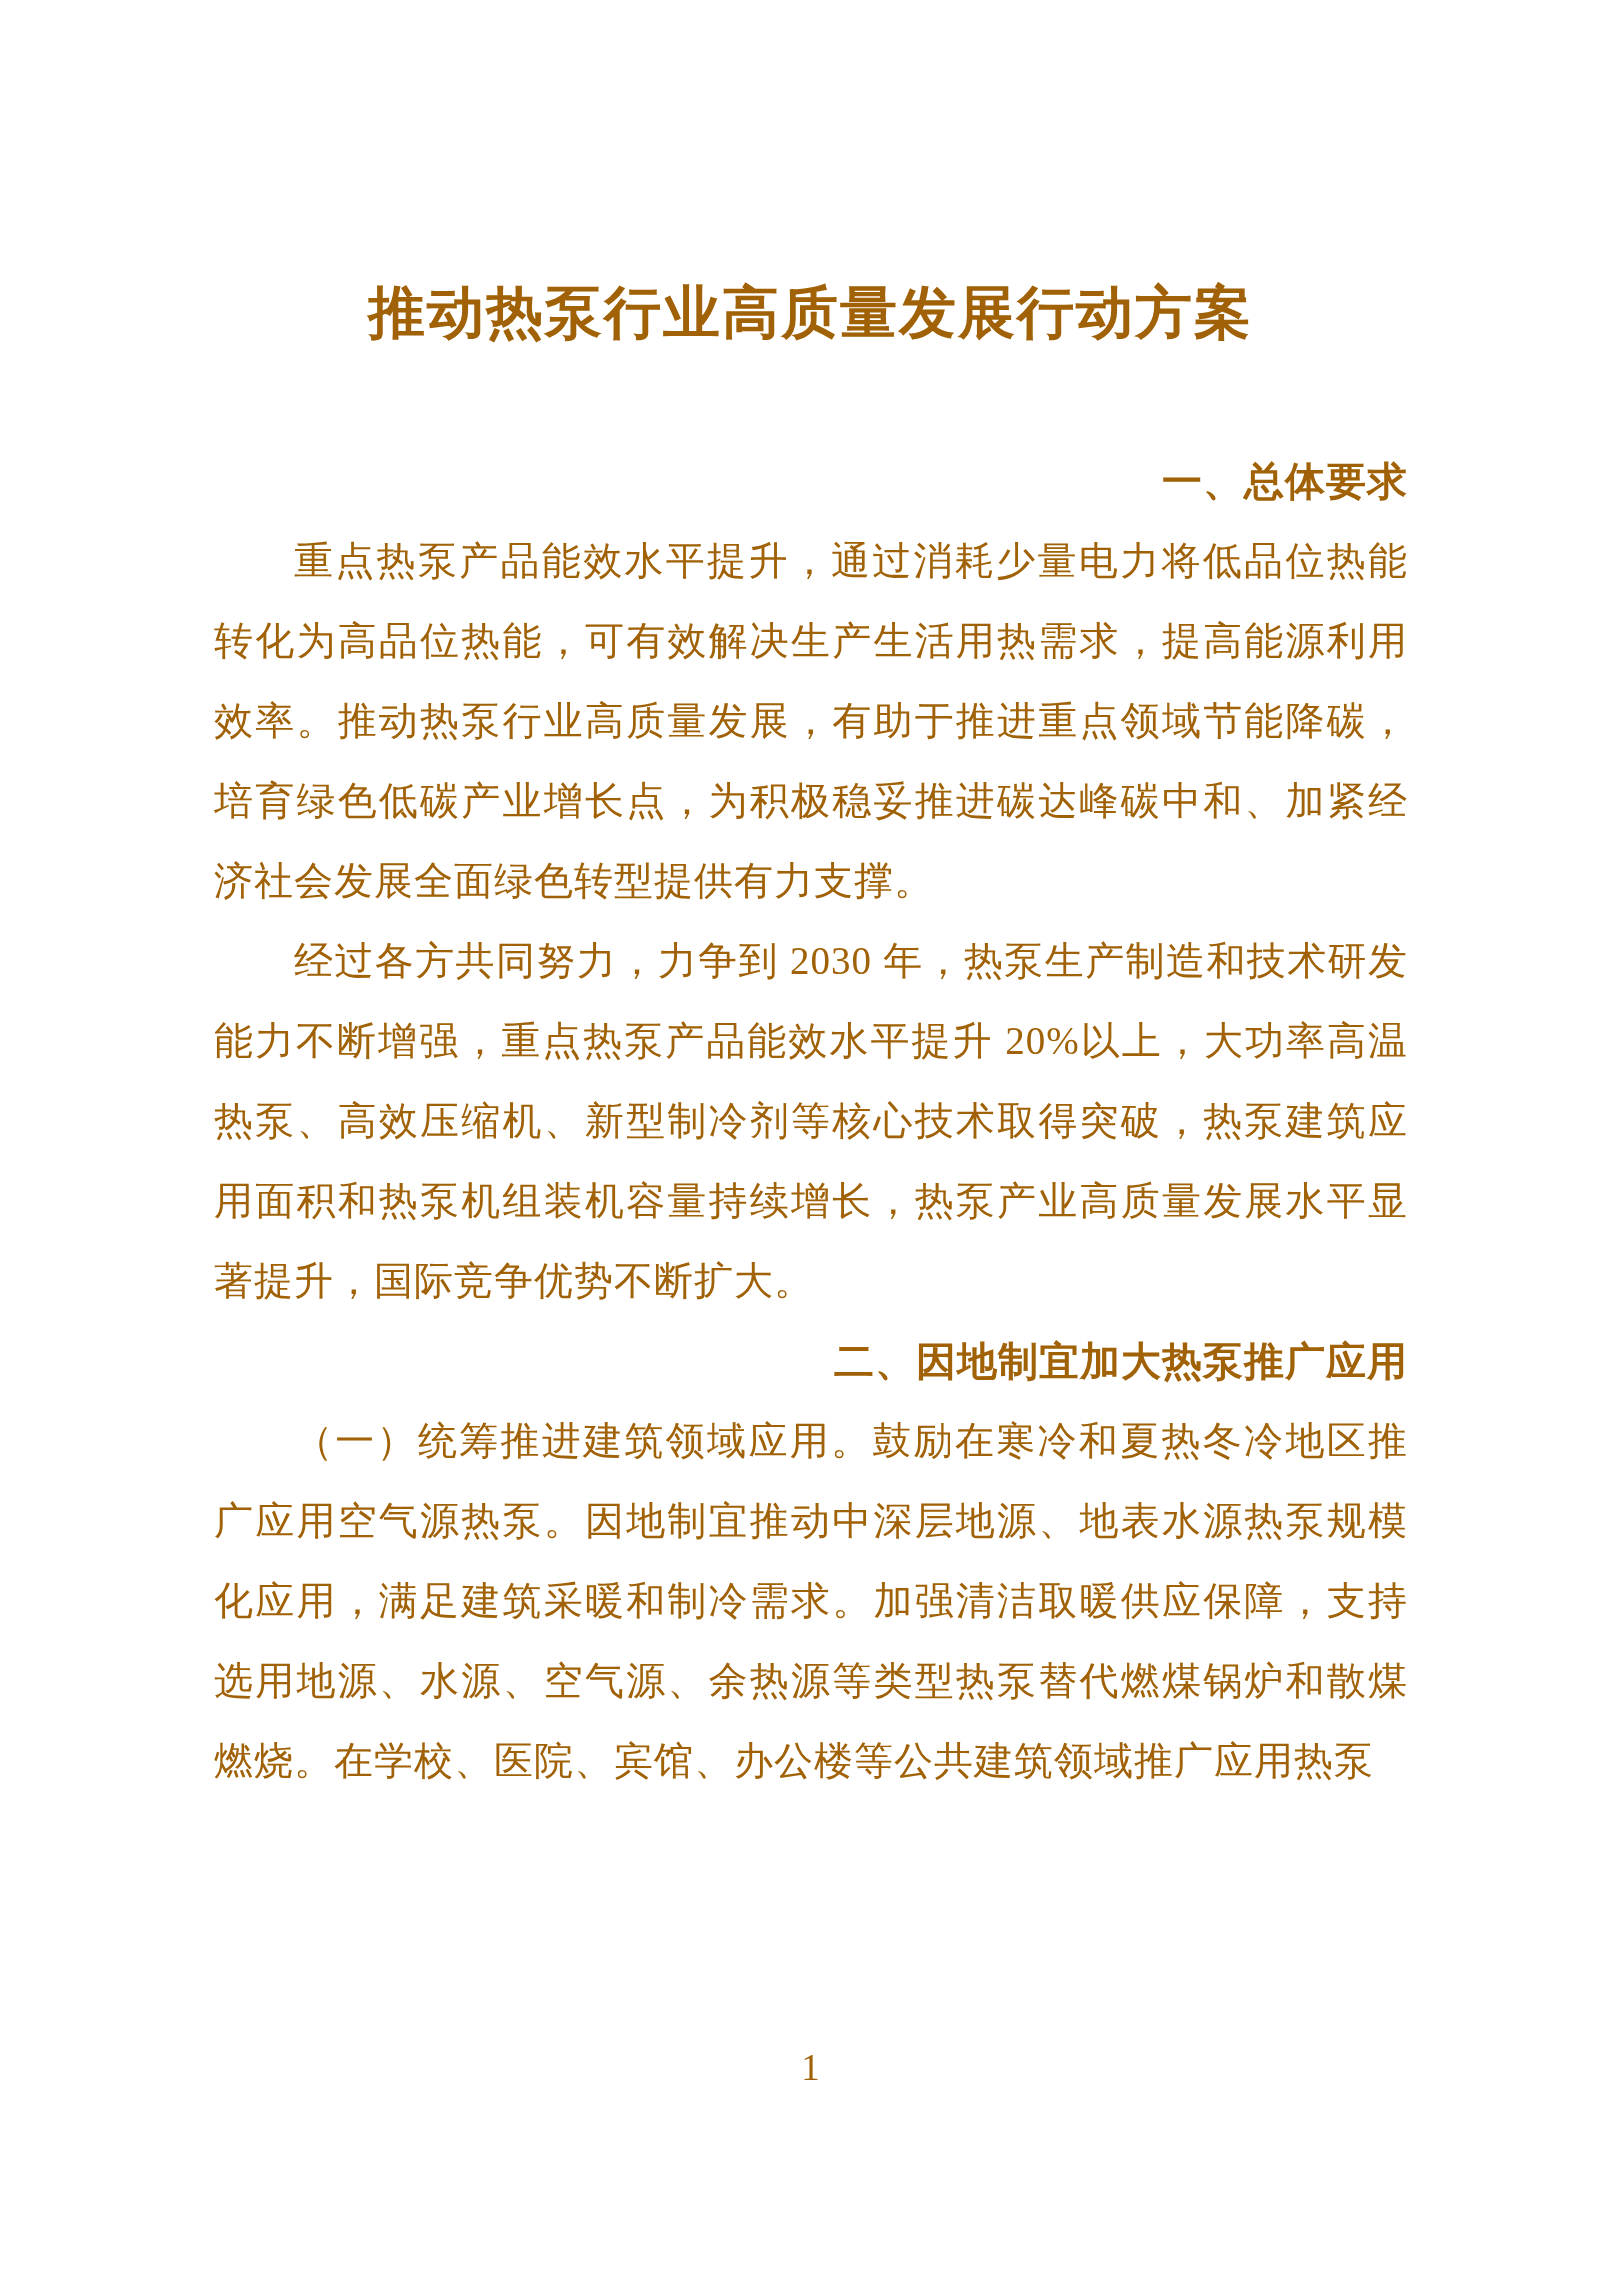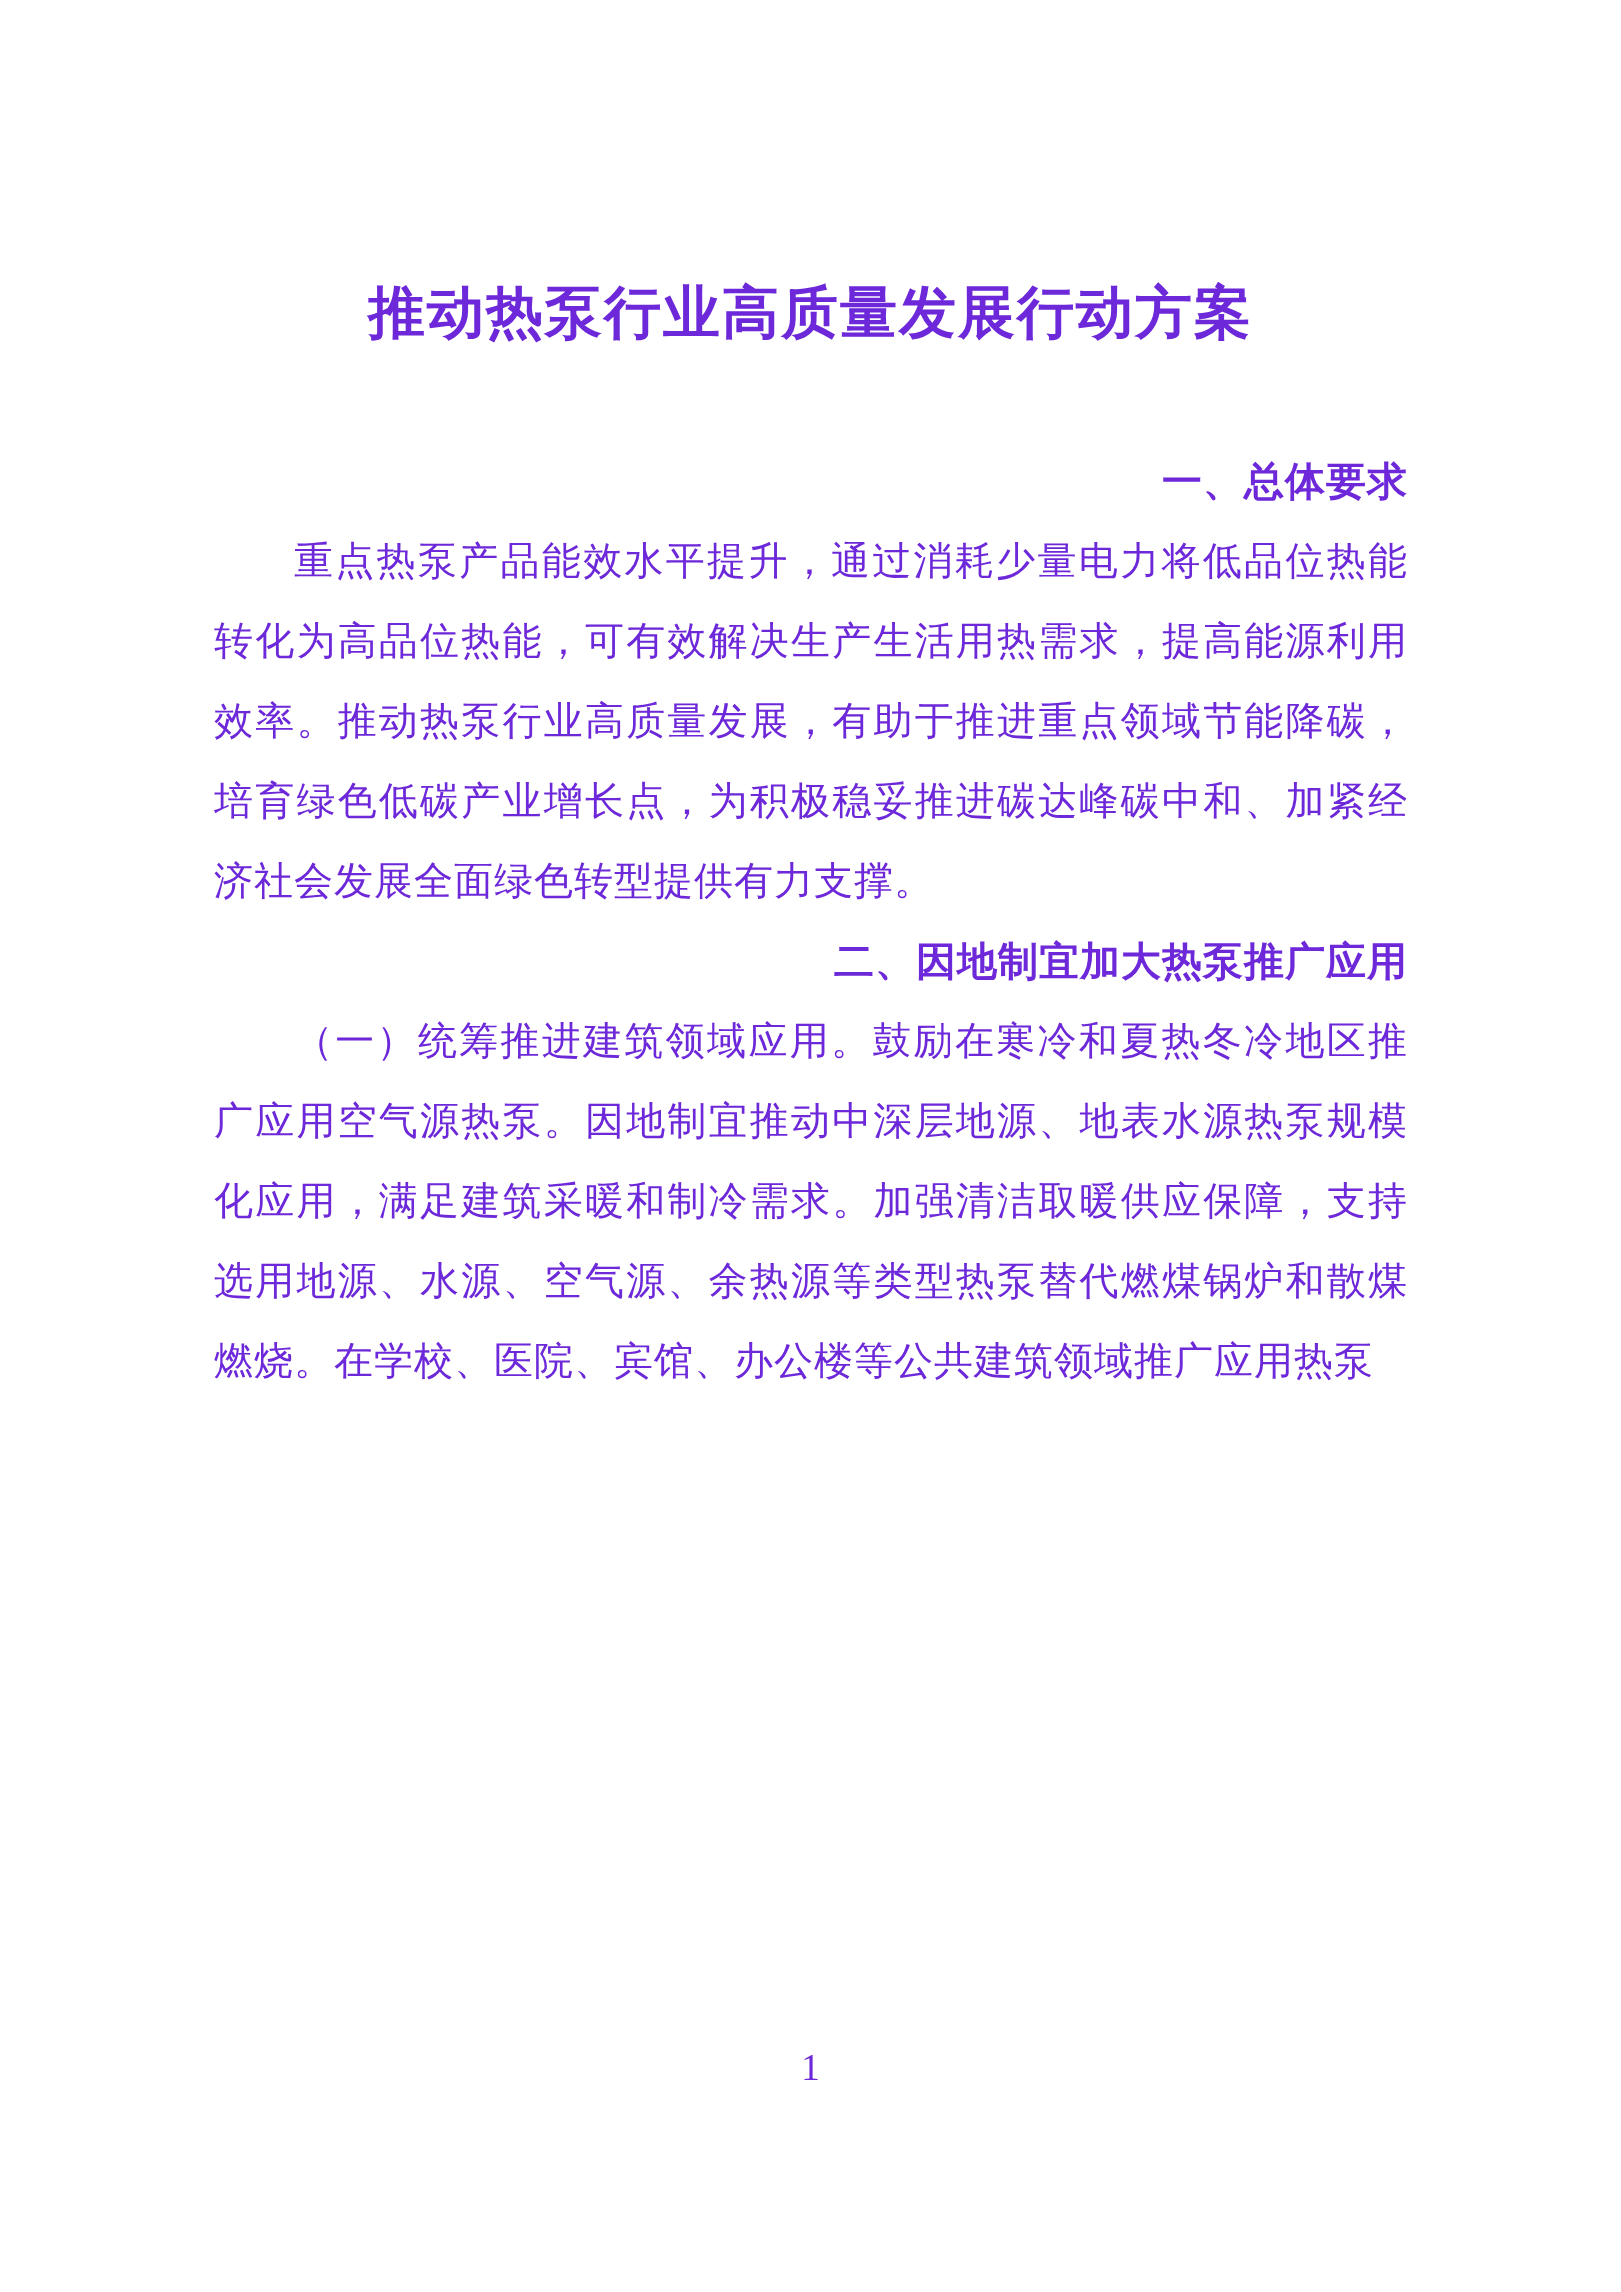--- a/index.html
+++ b/index.html
@@ -7,21 +7,21 @@
     padding: 0;
     background: #ffffff;
   }
   .page {
     position: relative;
     width: 1621px;
     height: 2293px;
     background: #ffffff;
     overflow: hidden;
     font-family: "Liberation Serif", serif;
-    color: #6d28d9;
+    color: #a16207;
   }
   .doc-title {
     position: absolute;
     top: 271px;
     left: 0;
     width: 100%;
     margin: 0;
     text-align: center;
     font-size: 57px;
     line-height: 84px;
@@ -75,20 +75,21 @@
 
   <h1 class="doc-title">推动热泵行业高质量发展行动方案</h1>
 
   <div class="content">
 
 
     <h2 class="heading">一、总体要求</h2>
 
     <p class="para">重点热泵产品能效水平提升，通过消耗少量电力将低品位热能转化为高品位热能，可有效解决生产生活用热需求，提高能源利用效率。推动热泵行业高质量发展，有助于推进重点领域节能降碳，培育绿色低碳产业增长点，为积极稳妥推进碳达峰碳中和、加紧经济社会发展全面绿色转型提供有力支撑。</p>
 
+    <p class="para">经过各方共同努力，力争到 2030 年，热泵生产制造和技术研发能力不断增强，重点热泵产品能效水平提升 20%以上，大功率高温热泵、高效压缩机、新型制冷剂等核心技术取得突破，热泵建筑应用面积和热泵机组装机容量持续增长，热泵产业高质量发展水平显著提升，国际竞争优势不断扩大。</p>
 
     <h2 class="heading">二、因地制宜加大热泵推广应用</h2>
 
     <p class="para"><span class="lead">（一）统筹推进建筑领域应用。</span><span>鼓励在寒冷和夏热冬冷地区推广应用空气源热泵。因地制宜推动中深层地源、地表水源热泵规模化应用，满足建筑采暖和制冷需求。加强清洁取暖供应保障，支持选用地源、水源、空气源、余热源等类型热泵替代燃煤锅炉和散煤燃烧。在学校、医院、宾馆、办公楼等公共建筑领域推广应用热泵</span></p>
 
   </div>
 
   <div class="page-number">1</div>
 
 </div>

